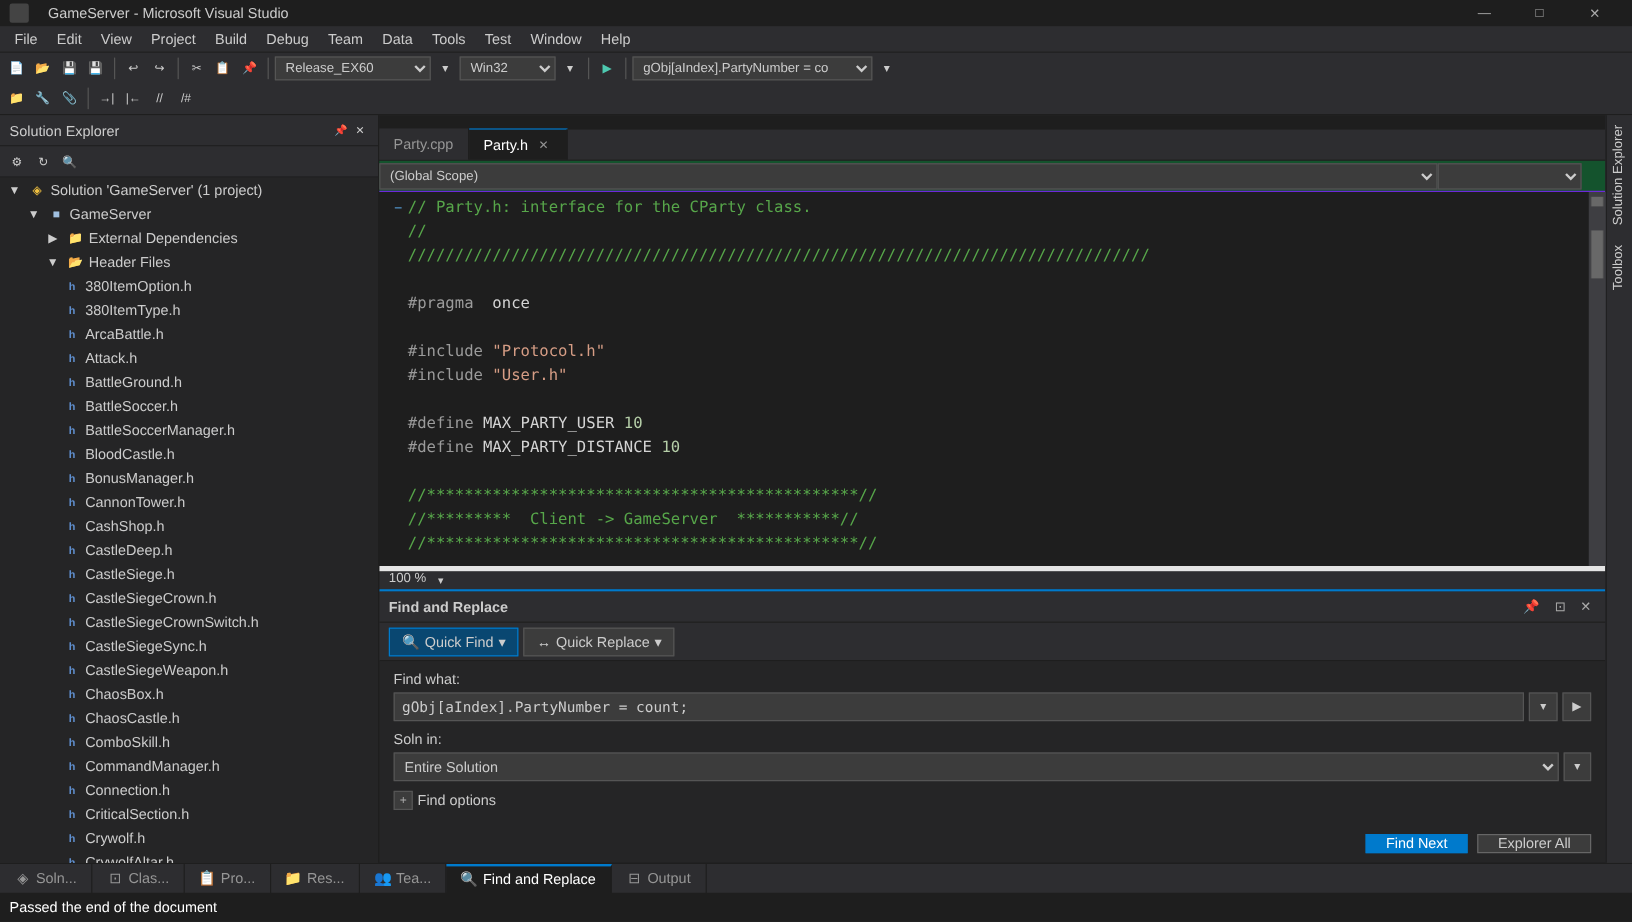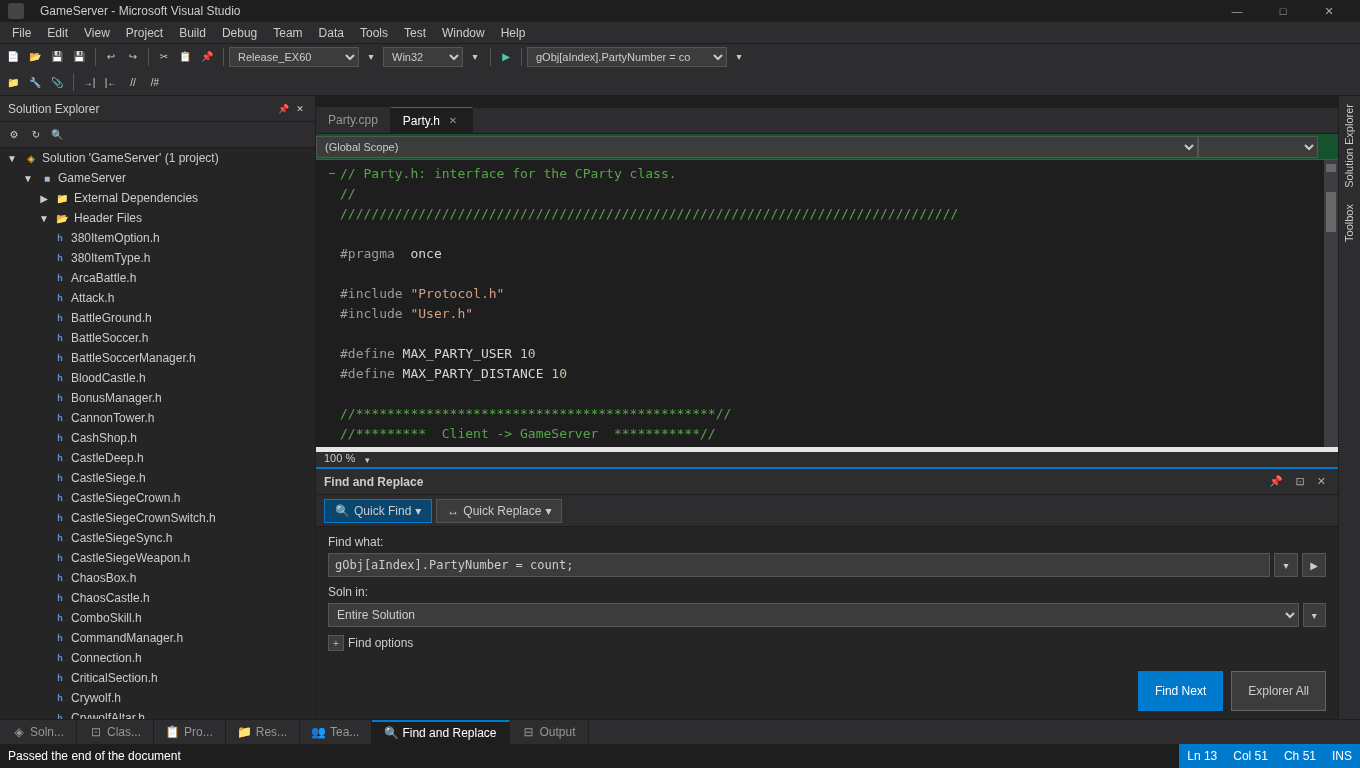--- a/index.html
+++ b/index.html
@@ -86,21 +86,21 @@
     #fr-body { padding: 8px 12px; }
     #fr-body label { font-size: 12px; color: #ccc; display: block; margin-bottom: 4px; }
     #fr-find-input-row { display: flex; align-items: center; gap: 4px; margin-bottom: 8px; }
     #fr-find-input { flex: 1; height: 24px; background: #3c3c3c; border: 1px solid #555; color: #ccc; font-size: 12px; padding: 0 6px; font-family: 'Consolas', monospace; }
     .fr-input-btn { width: 24px; height: 24px; background: #3c3c3c; border: 1px solid #555; color: #ccc; cursor: pointer; display: flex; align-items: center; justify-content: center; font-size: 10px; }
     #fr-lookin-row { margin-bottom: 8px; }
     #fr-lookin-select { width: 100%; height: 24px; background: #3c3c3c; border: 1px solid #555; color: #ccc; font-size: 12px; padding: 0 4px; }
     #fr-options-row { display: flex; align-items: center; gap: 4px; margin-bottom: 8px; cursor: pointer; color: #ccc; font-size: 12px; }
     #fr-options-icon { width: 16px; height: 16px; border: 1px solid #555; display: flex; align-items: center; justify-content: center; font-size: 10px; background: #3c3c3c; color: #aaa; }
     #fr-buttons { display: flex; justify-content: flex-end; gap: 8px; padding: 4px 12px 8px; }
-    .fr-action-btn { height: 40px; padding: 0 16px; background: #3c3c3c; border: 1px solid #666; color: #ccc; font-size: 12px; cursor: pointer; }
+    .fr-action-btn { height: 16px; padding: 0 16px; background: #3c3c3c; border: 1px solid #666; color: #ccc; font-size: 12px; cursor: pointer; }
     .fr-action-btn.primary { background: #007acc; border-color: #007acc; color: #fff; }
 
     
     #bottom-tabs { height: 25px; background: #2d2d30; display: flex; align-items: center; border-top: 1px solid #1e1e1e; }
     .bottom-tab { height: 25px; padding: 0 12px; display: flex; align-items: center; gap: 4px; cursor: pointer; font-size: 12px; color: #969696; border-right: 1px solid #1e1e1e; }
     .bottom-tab.active { background: #1e1e1e; color: #fff; border-top: 2px solid #007acc; }
     .bottom-tab-icon { width: 14px; height: 14px; display: inline-flex; align-items: center; justify-content: center; }
     #status-message { background: #1e1e1e; color: #fff; padding: 0 8px; height: 24px; display: flex; align-items: center; font-size: 12px; flex: 1; }
     #status-right { display: flex; align-items: center; gap: 16px; font-size: 12px; color: #fff; background: #007acc; padding: 0 8px; }
 
@@ -508,19 +508,13 @@
     <span>Find and Replace</span>
   </div>
   <div class="bottom-tab">
     <span class="bottom-tab-icon">⊟</span>
     <span>Output</span>
   </div>
 </div>
 
 <div style="display:flex;height:24px;">
   <div id="status-message">Passed the end of the document</div>
-  <div id="status-right">
-    <span>Ln 13</span>
-    <span>Col 51</span>
-    <span>Ch 51</span>
-    <span>INS</span>
-  </div>
 </div>
 
 </body></html>

